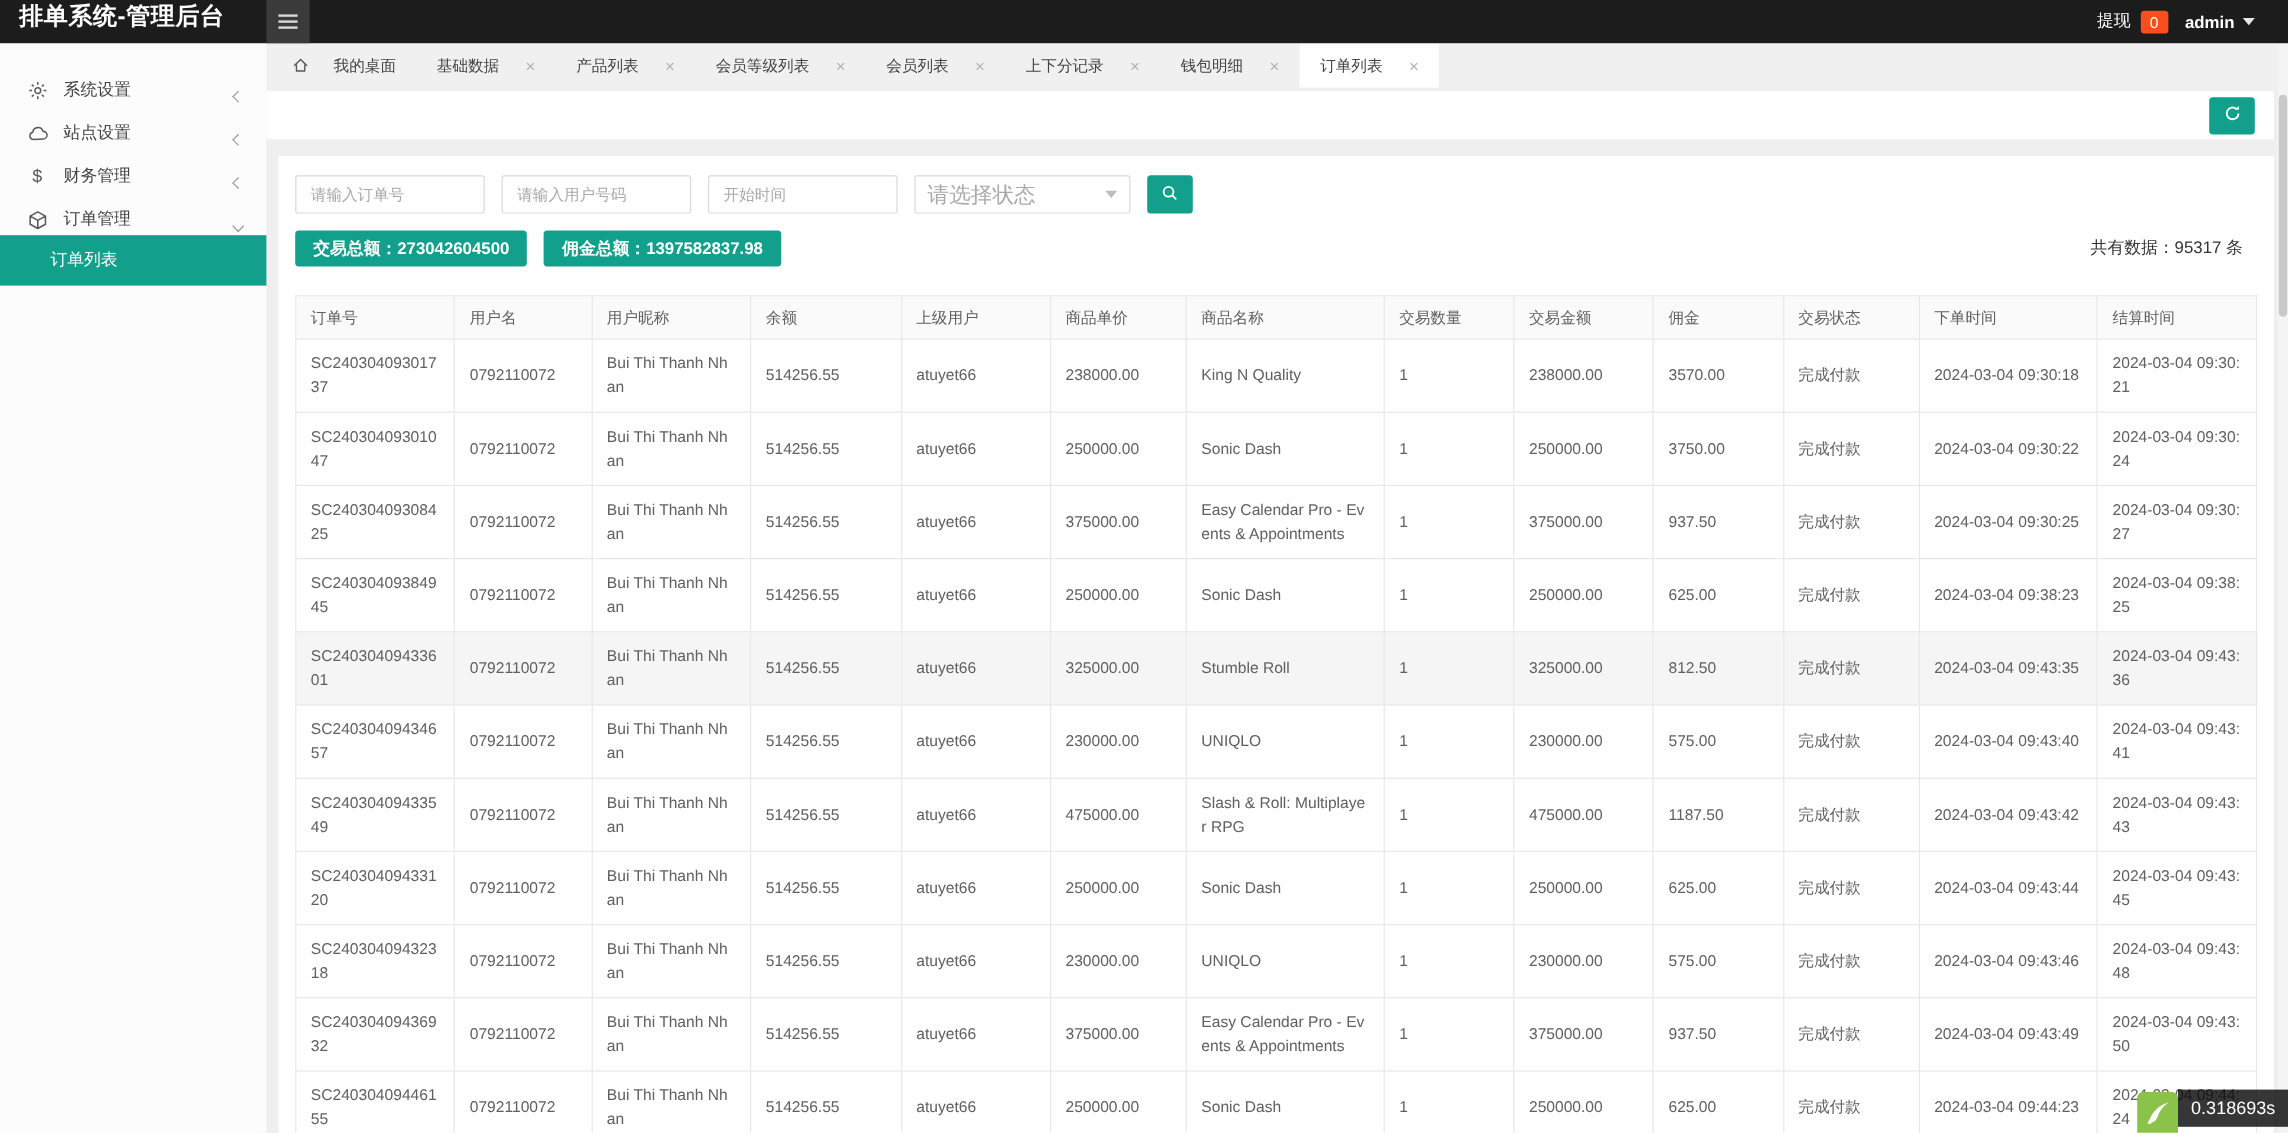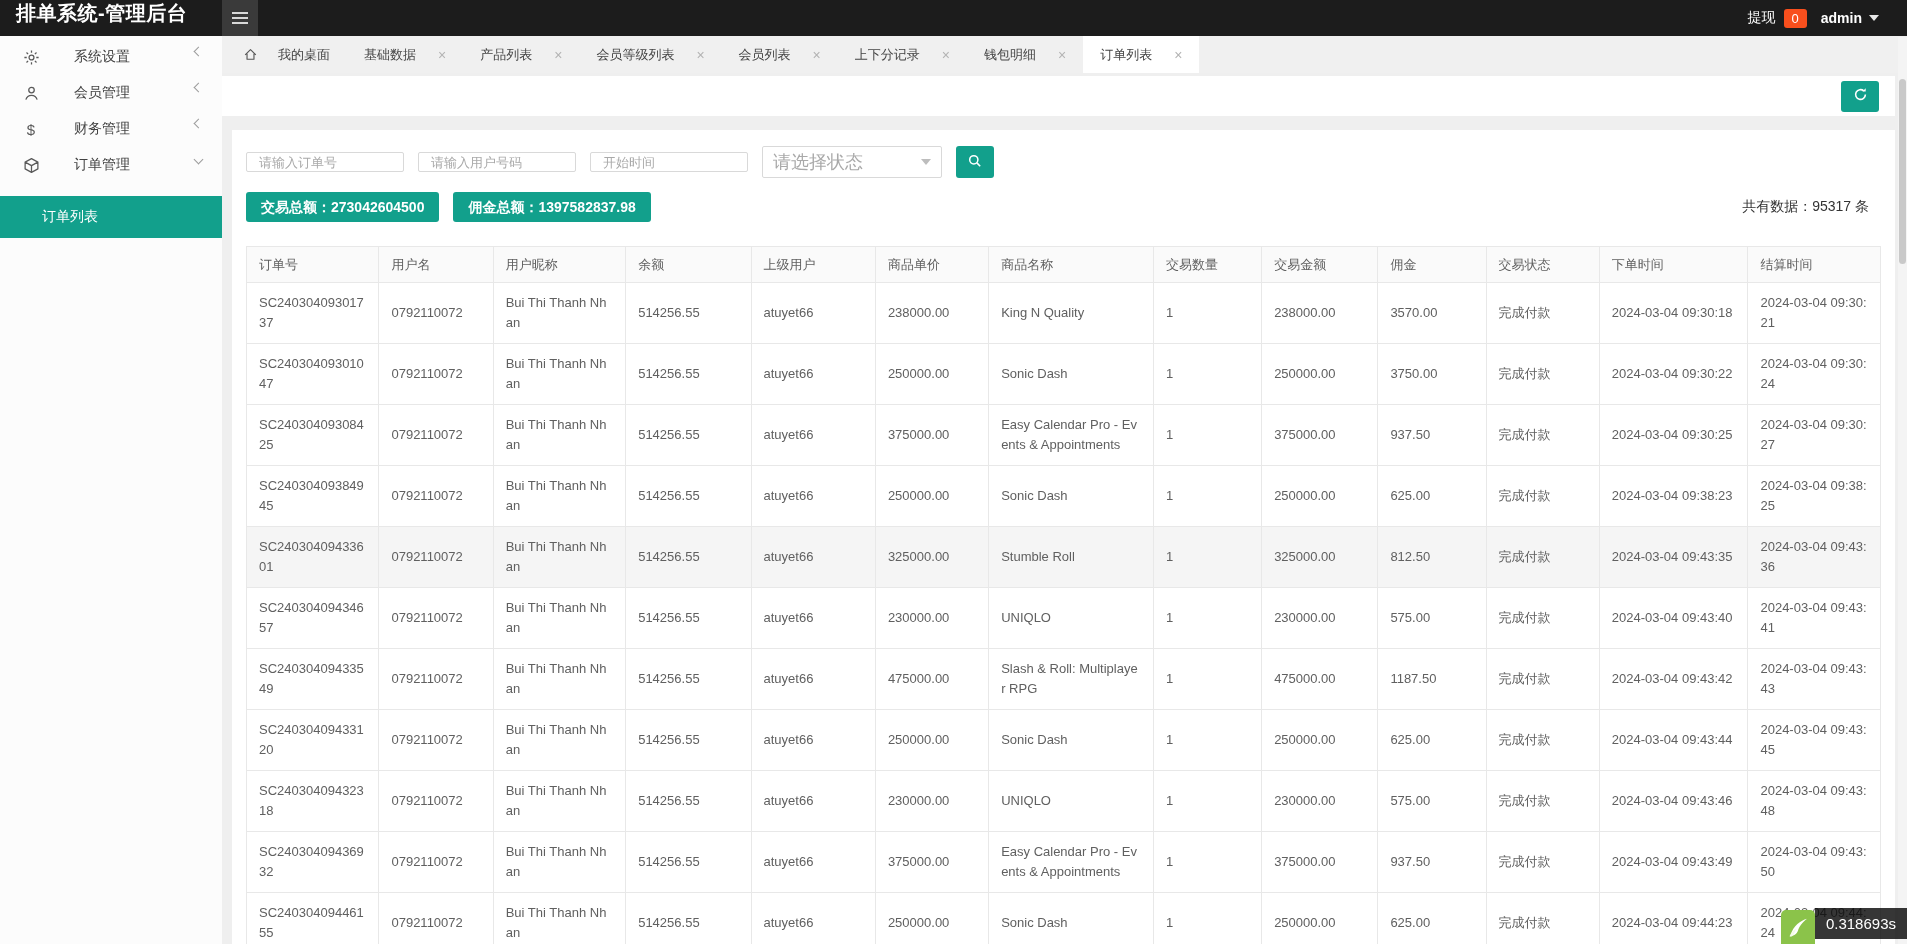--- a/index.html
+++ b/index.html
@@ -15,22 +15,22 @@
   .hamburger i { display:block; width:16px; height:2px; background:#d9d9d9; }
   .topbar-right { margin-left:auto; display:flex; align-items:center; gap:14px; padding-right:28px; }
   .withdraw { display:flex; align-items:center; gap:8px; font-size:14px; cursor:pointer; }
   .withdraw-badge { background:#f84f1d; color:#fff; border-radius:3px; padding:2px 8px; font-size:13px; }
   .userbox { display:flex; align-items:center; gap:7px; font-size:14px; font-weight:bold; cursor:pointer; }
   .caret-down { width:0; height:0; border-left:5px solid transparent; border-right:5px solid transparent;
     border-top:6px solid #fff; opacity:.9; }
 
   
   .sidebar { position:absolute; top:36px; left:0; bottom:0; width:222px; background:#fcfcfc; padding-top:12px; z-index:20; }
-  .menu-item { height:36px; display:flex; align-items:flex-start; padding:0 20px 0 22px;
-    color:#424242; font-size:14px; cursor:pointer;gap:21px; }
+  .menu-item { height:36px; display:flex; align-items:flex-end; padding:0 20px 0 22px;
+    color:#424242; font-size:14px; cursor:pointer; }
   .menu-item .mi-icon { width:18px; height:18px; margin-right:13px; display:flex; align-items:center;
     justify-content:center; color:#5a5a5a; font-size:15px; }
   .menu-item .mi-label { flex:1; }
   .chev { display:inline-block; width:7px; height:7px; border-right:1.4px solid #9c9c9c; border-bottom:1.4px solid #9c9c9c; }
   .chev.left { transform:rotate(135deg); }
   .chev.down { transform:rotate(45deg); }
   .submenu-item { height:42px; display:flex; align-items:center; padding-left:42px;
     font-size:14px; color:#424242; cursor:pointer; margin-top:4px; }
   .submenu-item.active { background:#12a08c; color:#fff; }
 
@@ -43,21 +43,21 @@
   .tab .tab-home { display:flex; align-items:center; }
 
   .refresh-strip { height:40px; margin:3px 12px 0 0; background:#fff; display:flex; align-items:center;
     justify-content:flex-end; padding-right:16px; }
   .refresh-btn { width:38px; height:31px; background:#12a08c; border:none; border-radius:3px;
     display:flex; align-items:center; justify-content:center; cursor:pointer; }
 
   .panel { margin:14px 12px 0 10px; background:#fff; padding:16px 14px 40px 14px; height:1200px; }
 
   .filters { display:flex; align-items:center; gap:14px; }
-  .filters input { width:158px; height:20px; border:1px solid #d9d9d9; border-radius:2px;
+  .filters input { width:158px; height:32px; border:1px solid #d9d9d9; border-radius:2px;
     padding:0 12px; font-size:13px; color:#333; outline:none;
     font-family:"Liberation Sans","DejaVu Sans",sans-serif; }
   .filters input::placeholder { color:#a9a9a9; }
   .select-box { width:180px; height:32px; border:1px solid #d9d9d9; border-radius:2px; background:#fff;
     display:flex; align-items:center; justify-content:space-between; padding:0 10px; cursor:pointer; }
   .select-box .sel-text { font-size:18px; color:#a9a9a9; }
   .select-caret { width:0; height:0; border-left:5px solid transparent; border-right:5px solid transparent;
     border-top:6px solid #bdbdbd; }
   .search-btn { width:38px; height:32px; background:#12a08c; border:none; border-radius:3px;
     display:flex; align-items:center; justify-content:center; cursor:pointer; }
@@ -115,25 +115,24 @@
             <circle cx="8" cy="8" r="2.3" fill="none" stroke="#5a5a5a" stroke-width="1.2"></circle>
             <path d="M8 1.3v2.2M8 12.5v2.2M1.3 8h2.2M12.5 8h2.2M3.3 3.3l1.5 1.5M11.2 11.2l1.5 1.5M12.7 3.3l-1.5 1.5M4.8 11.2l-1.5 1.5" fill="none" stroke="#5a5a5a" stroke-width="1.2"></path>
           </svg>
         </span>
         <span class="mi-label">系统设置</span>
         <span class="chev left"></span>
       </div>
       <div class="menu-item">
         <span class="mi-icon">
           <svg width="17" height="17" viewBox="0 0 16 16">
-            <circle cx="8" cy="4.8" r="2.6" fill="none" stroke="#5a5a5a" stroke-width="1.2"></circle>
-            <path d="M2.7 13.8a5.5 5.5 0 0 1 10.6 0" fill="none" stroke="#5a5a5a" stroke-width="1.2"></path>
+            <path d="M4.4 12.4a2.9 2.9 0 0 1-.3-5.7 4.1 4.1 0 0 1 8-.6 2.8 2.8 0 0 1 .4 5.9z" fill="none" stroke="#5a5a5a" stroke-width="1.2" stroke-linejoin="round"></path>
           </svg>
         </span>
-        <span class="mi-label">会员管理</span>
+        <span class="mi-label">站点设置</span>
         <span class="chev left"></span>
       </div>
       <div class="menu-item">
         <span class="mi-icon">
           <span style="font-size:15px;color:#5a5a5a;">$</span>
         </span>
         <span class="mi-label">财务管理</span>
         <span class="chev left"></span>
       </div>
       <div class="menu-item">

